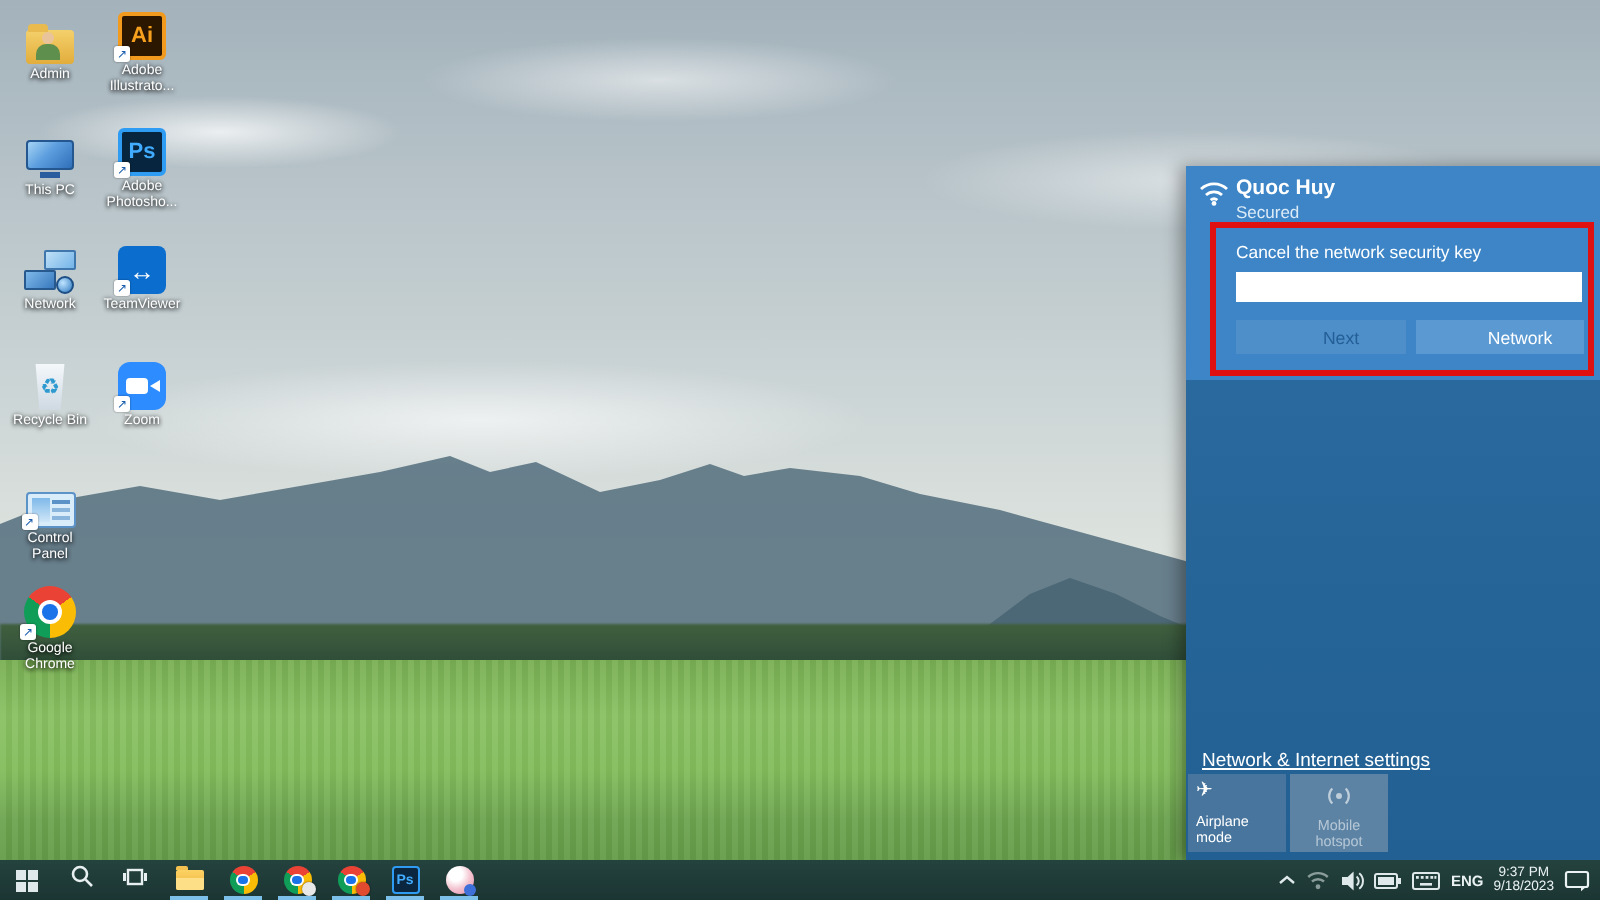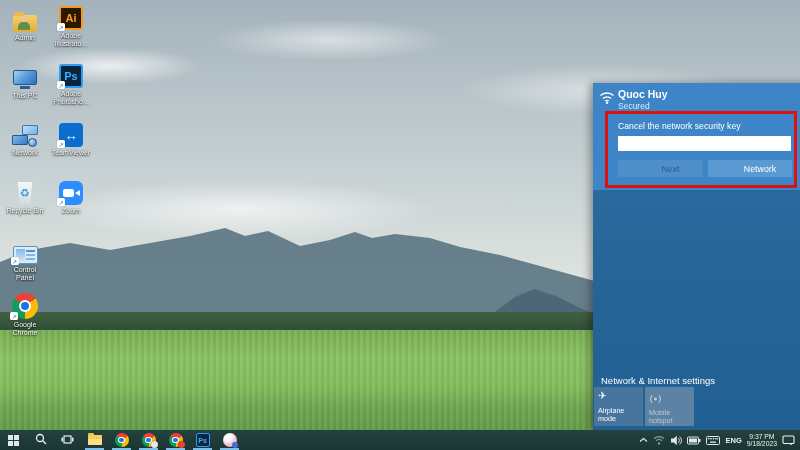--- a/index.html
+++ b/index.html
@@ -77,28 +77,28 @@
   .network-item { position:relative; height:107px; background:#3d85c6; flex:none; }
   .ni-wifi { position:absolute; left:6px; top:7px; }
   .ni-name { position:absolute; left:25px; top:5px; font-size:10.5px; font-weight:bold; }
   .ni-status { position:absolute; left:25px; top:18px; font-size:8.5px; color:#dcebf7; }
   .ni-label { position:absolute; left:25px; top:38px; font-size:8.7px; }
   .ni-input { position:absolute; left:25px; top:53px; width:173px; height:15px; background:#fff; border:none; outline:none; font-size:9px; padding:0 3px; }
   .ni-btn { position:absolute; top:77px; height:17px; font-size:8.8px; display:flex; align-items:center; justify-content:center; cursor:default;padding-left:20px; }
   .btn-next { left:25px; width:85px; background:#4e8fca; color:#235f96; }
   .btn-cancel { left:115px; width:84px; background:#5b99d2; color:#fff; }
   .fly-spacer { flex:1; }
-  .settings-link { margin:0 8px 1px; font-size:9.5px; color:#fff; width:fit-content; }
+  .settings-link { margin:0 8px 1px; font-size:9.5px; text-decoration:underline; color:#fff; width:fit-content; }
   .settings-desc { margin:1px 8px 5px; font-size:7.3px; color:#cfe0ee; }
   .tiles { display:flex; gap:2px; margin:0 0 4px 1px; }
   .tile { width:49px; height:39px; padding:4px 4px 3px; display:flex; flex-direction:column; justify-content:space-between; }
   .tile-label { font-size:7.2px; line-height:8px; }
   .tile-wifi { background:#0f7ad8; }
   .tile-airplane { background:#47759d; }
-  .tile-hotspot { background:#5c83a4; color:rgba(255,255,255,.55); }
+  .tile-hotspot { background:#5c83a4; color:rgba(255,255,255,.55);text-align:center; }
   .tile-airplane .tile-icon { font-size:10px; line-height:10px; }
 
   
   .annotation-rect { position:absolute; left:605px; top:111px; width:192px; height:77px; border:3px solid #de1010; z-index:20; }
 
   
   .taskbar { position:absolute; left:0; bottom:0; width:800px; height:20px; background:linear-gradient(180deg,#24423e,#1b3533); z-index:30; display:flex; align-items:center; }
   .tb-left { display:flex; height:20px; }
   .tb-btn { width:27px; height:20px; display:flex; align-items:center; justify-content:center; position:relative; }
   .tb-btn.running::after { content:""; position:absolute; left:4px; right:4px; bottom:0; height:2px; background:#7cc0ea; }

